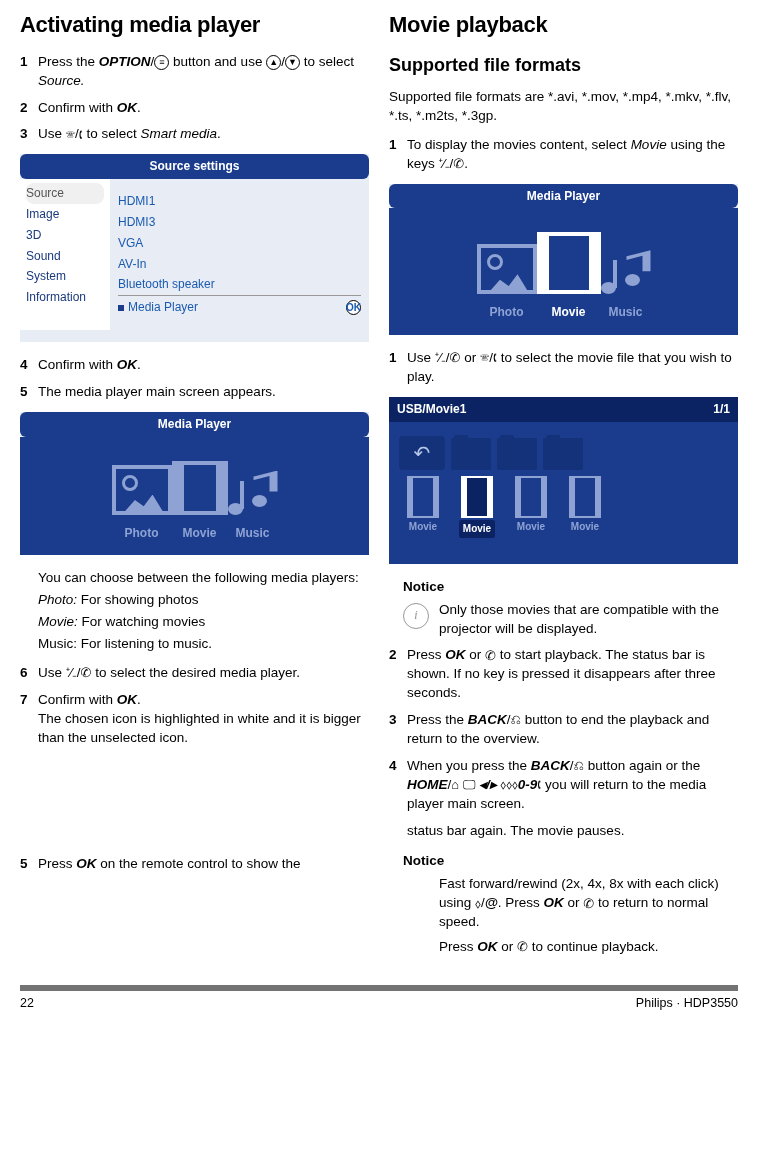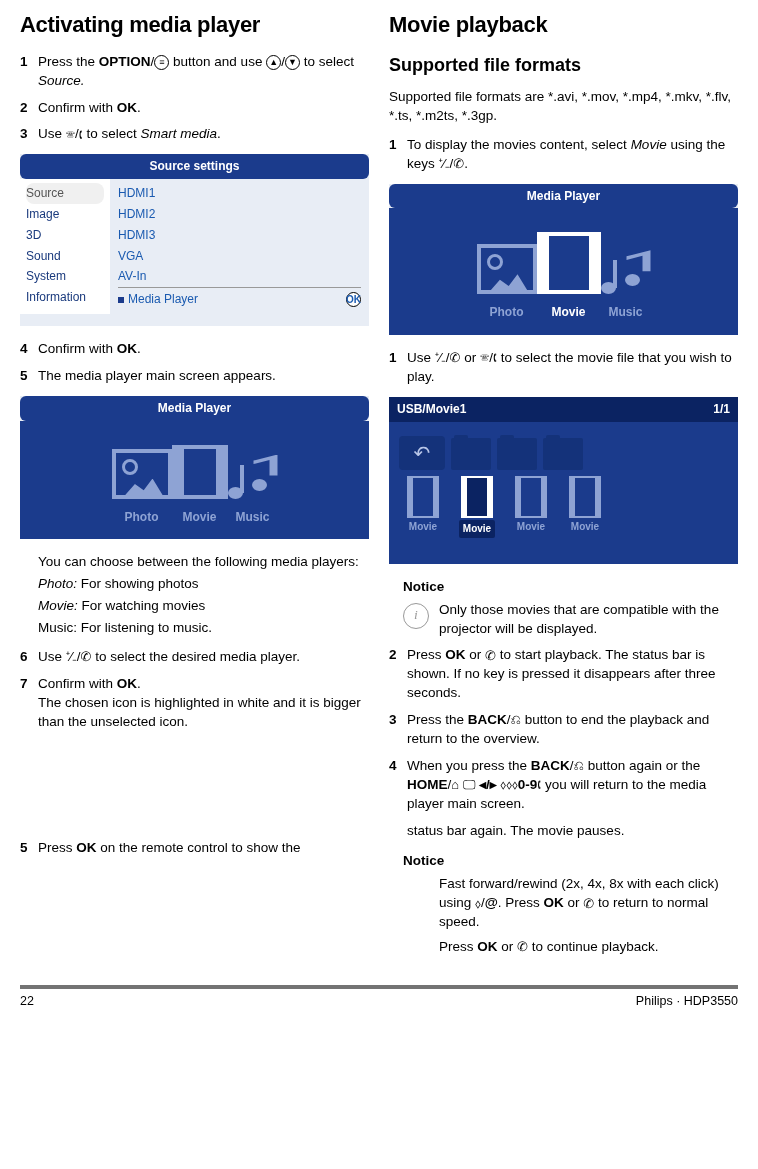--- a/index.html
+++ b/index.html
@@ -14,40 +14,40 @@
   }
   .columns { display: flex; gap: 20px; }
   .col { flex: 1; min-width: 0; }
   h1 { font-size: 22px; font-weight: 700; margin-bottom: 12px; letter-spacing: -0.3px; }
   h2 { font-size: 18px; font-weight: 700; margin-top: 4px; margin-bottom: 10px; }
   ol { list-style: none; padding-left: 0; }
   ol > li { display: flex; margin-bottom: 8px; }
   ol > li > .num { font-weight: 700; width: 18px; flex-shrink: 0; }
   ol > li > .body { flex: 1; }
   em { font-style: italic; }
-  strong { font-weight: 700; }
+  strong { font-weight: 700; font-style: italic; }
   .panel {
     margin: 10px 0 14px 0;
     background: #e8edf5;
   }
   .panel-title {
     background: #1b3b8c;
     color: #fff;
     text-align: center;
     font-weight: 700;
     font-size: 12px;
     padding: 4px 0;
     border-radius: 6px;
   }
   .panel-body { padding: 6px 10px 20px 10px; }
   .source-settings .panel-body { display: flex; padding: 0 0 12px 0; font-size: 12px; }
   .src-left { width: 90px; padding: 4px 6px; color: #1a3a7d; background: #fff; }
   .src-left div { padding: 2px 0; border-radius: 8px; }
   .src-left div.active { background: #f0f0f0; color: #555; }
-  .src-right { flex: 1; padding: 4px 8px; color: #1a5ab0; }
+  .src-right { flex: 1; padding: 12px 8px; color: #1a5ab0; }
   .src-right div { padding: 2px 0; }
   .src-right .marked { border-top: 1px solid #999; display: flex; align-items: center; gap: 4px; padding-top: 3px; }
   .src-right .marked::before {
     content: ""; width: 6px; height: 6px; background: #1b3b8c; display: inline-block;
   }
   .src-right .ok-mark { margin-left: auto; font-size: 10px; border: 1.5px solid #000; border-radius: 50%; width: 15px; height: 15px; display: flex; align-items: center; justify-content: center; font-weight: 700; background: #fff; }
   .media-player .panel-body {
     background: #1b3b8c; padding: 24px 10px 14px 10px;
     display: flex; justify-content: center; align-items: flex-end; color: #8ea3d4;
   }
@@ -81,21 +81,21 @@
   .notice { margin: 12px 0 8px 14px; }
   .notice-title { font-weight: 700; margin-bottom: 4px; }
   .notice-body { display: flex; gap: 10px; }
   .notice-icon { width: 26px; height: 26px; border: 1.5px solid #999; border-radius: 50%; display: flex; align-items: center; justify-content: center; color: #999; font-style: italic; font-family: serif; flex-shrink: 0; margin-top: 2px; }
   .notice-text { flex: 1; }
   .notice-text p { margin-bottom: 6px; }
 
   .glyph { display: inline-block; vertical-align: middle; border: 1.2px solid #000; border-radius: 50%; width: 15px; height: 15px; text-align: center; line-height: 13px; font-size: 9px; }
   .glyph.plain { border: none; width: auto; height: auto; line-height: inherit; font-size: 13px; }
 
-  .footer { display: flex; justify-content: space-between; border-top: 4px solid #737373; margin-top: 14px; padding-top: 4px; font-size: 12.5px; }
+  .footer { display: flex; justify-content: space-between; border-top: 6px solid #737373; margin-top: 14px; padding-top: 4px; font-size: 12.5px; }
 </style>
 </head>
 <body>
 
 <div class="columns">
 
   <div class="col">
     <h1>Activating media player</h1>
     <ol>
       <li>
@@ -118,24 +118,24 @@
         <div class="src-left">
           <div class="active">Source</div>
           <div>Image</div>
           <div>3D</div>
           <div>Sound</div>
           <div>System</div>
           <div>Information</div>
         </div>
         <div class="src-right">
           <div>HDMI1</div>
-          <div>HDMI2</div>
           <div>HDMI3</div>
           <div>VGA</div>
           <div>AV-In</div>
+          <div>Bluetooth speaker</div>
           <div class="marked">
             <span>Media Player</span>
             <span class="ok-mark">OK</span>
           </div>
         </div>
       </div>
     </div>
 
     <ol>
       <li>

